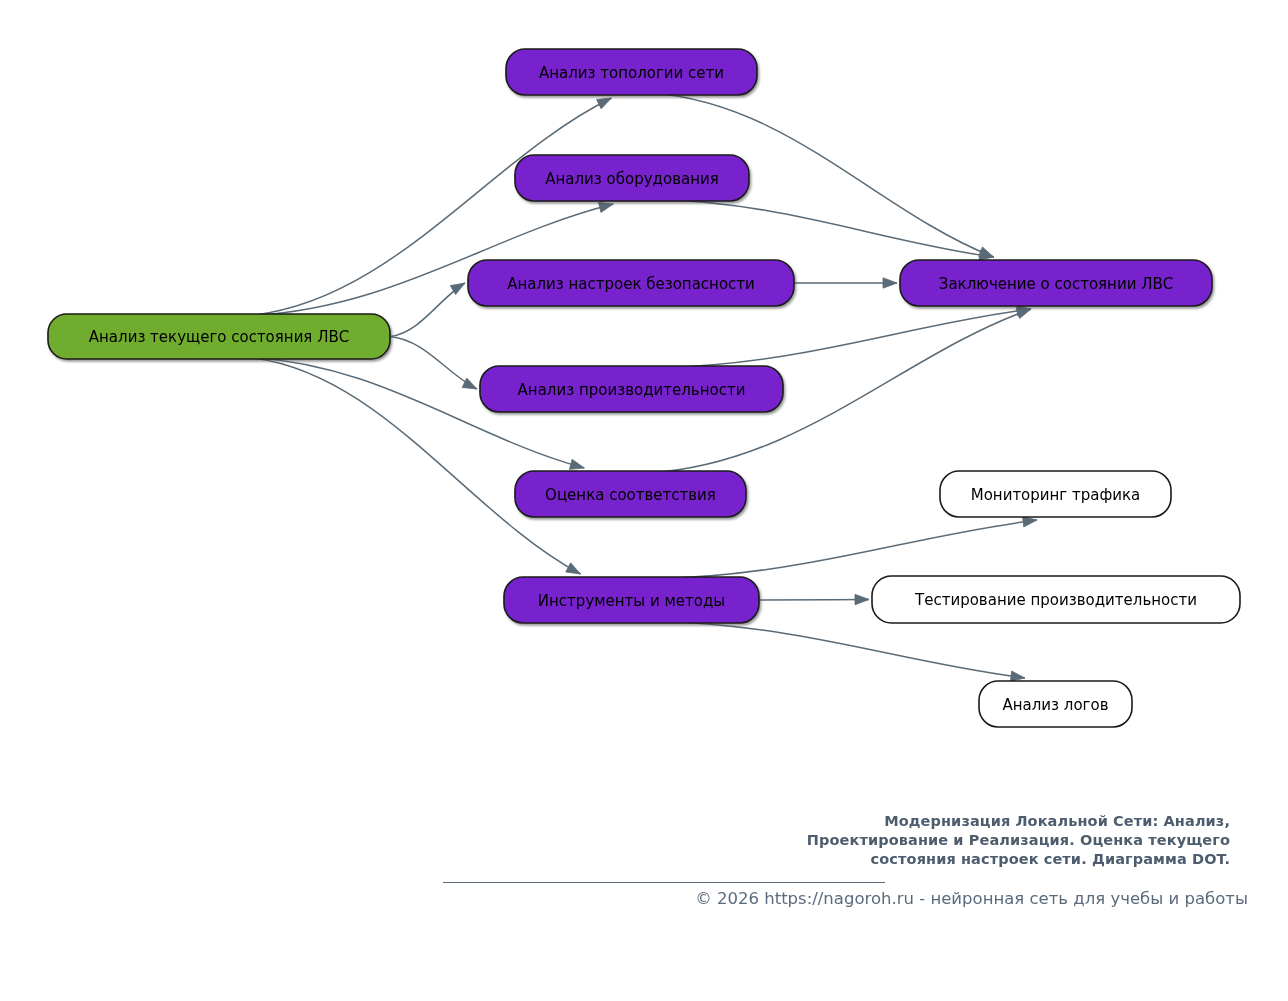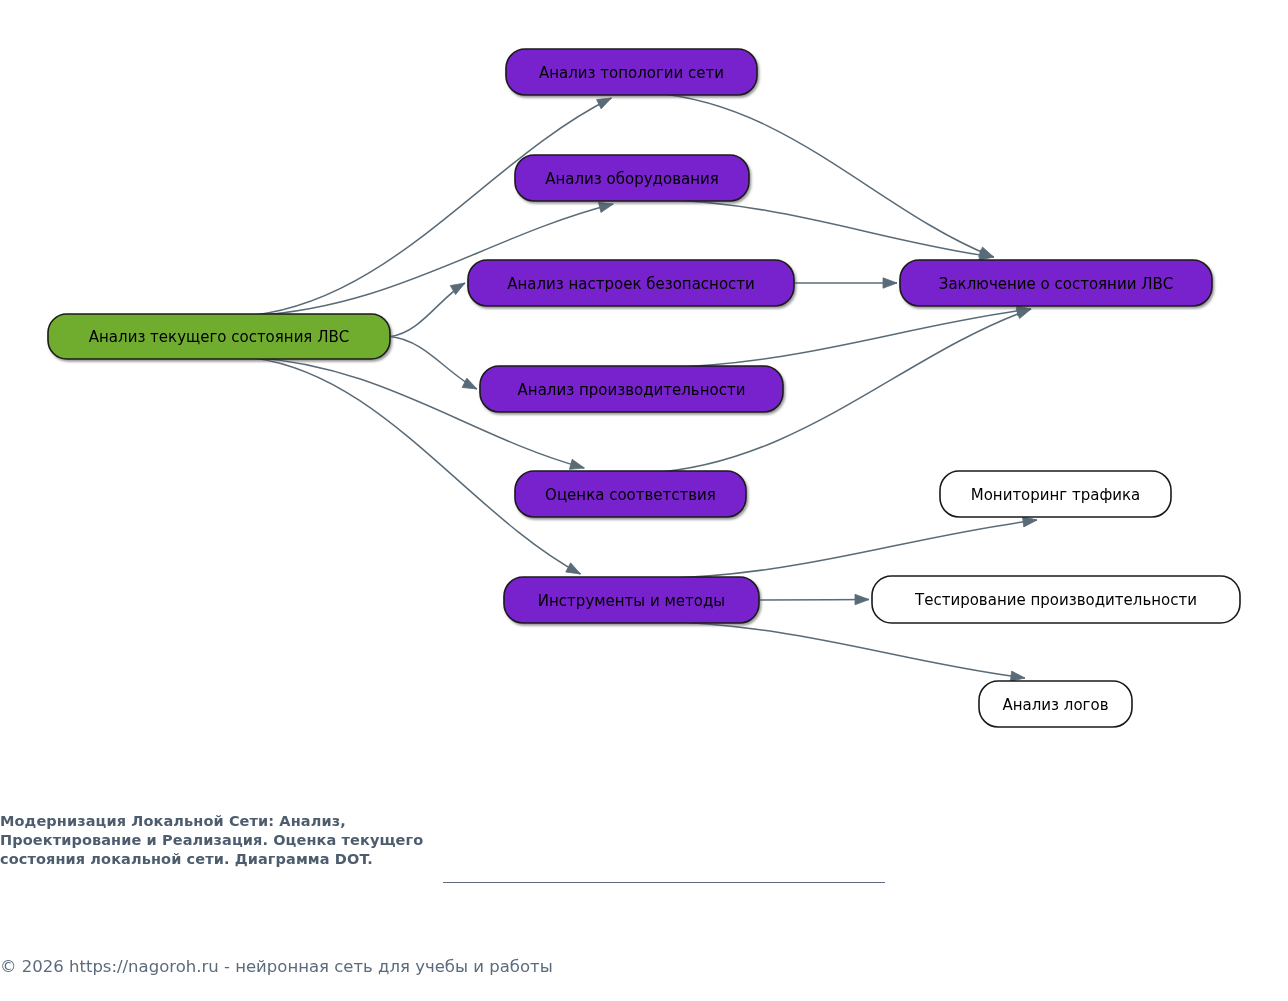--- a/index.html
+++ b/index.html
@@ -45,43 +45,44 @@
   }
   .edge-head {
     fill: #5a6b78;
     stroke: #5a6b78;
     stroke-width: 0.8;
   }
   .footer {
     position: absolute;
     left: 0;
     width: 1230px;
-    text-align: left;
+    text-align: right;
   }
   #footer-caption {
     top: 812px;
     font-size: 14.5px;
     font-weight: bold;
     color: #4d5d6e;
     line-height: 19px;
     letter-spacing: 0.1px;
   }
   #footer-caption div { white-space: nowrap; }
   #footer-divider {
     position: absolute;
     top: 882px;
     left: 443px;
     width: 442px;
     height: 1px;
     background: #5b6b7c;
   }
   #footer-copyright {
-    top: 957px;
+    top: 889px;
     font-size: 16.5px;
     color: #5b6b7c;
+    margin-left: 18px;
   }
 </style>
 </head>
 <body>
 
 <div id="stage">
   <svg id="graph-svg" viewBox="0 0 1288 1001" xmlns="http://www.w3.org/2000/svg">
     <defs>
       <filter id="node-shadow" x="-30%" y="-30%" width="170%" height="190%">
         <feDropShadow dx="1.5" dy="2" stdDeviation="1.2" flood-color="#4a4a4a" flood-opacity="0.55"></feDropShadow>
@@ -161,17 +162,17 @@
         <g>
           <rect class="node-rect" x="979" y="681" width="153" height="46" rx="19.166666666666668" ry="19.166666666666668" fill="#ffffff"></rect>
           <text class="node-label" x="1055.5" y="705">Анализ логов</text>
         </g>
       </g>
   </svg>
 
   <div class="footer" id="footer-caption">
     <div>Модернизация Локальной Сети: Анализ,</div>
     <div>Проектирование и Реализация. Оценка текущего</div>
-    <div>состояния локальной сети. Диаграмма DOT.</div>
+    <div>состояния настроек сети. Диаграмма DOT.</div>
   </div>
   <div id="footer-divider"></div>
   <div class="footer" id="footer-copyright">© 2026 https://nagoroh.ru - нейронная сеть для учебы и работы</div>
 </div>
 
 </body></html>

